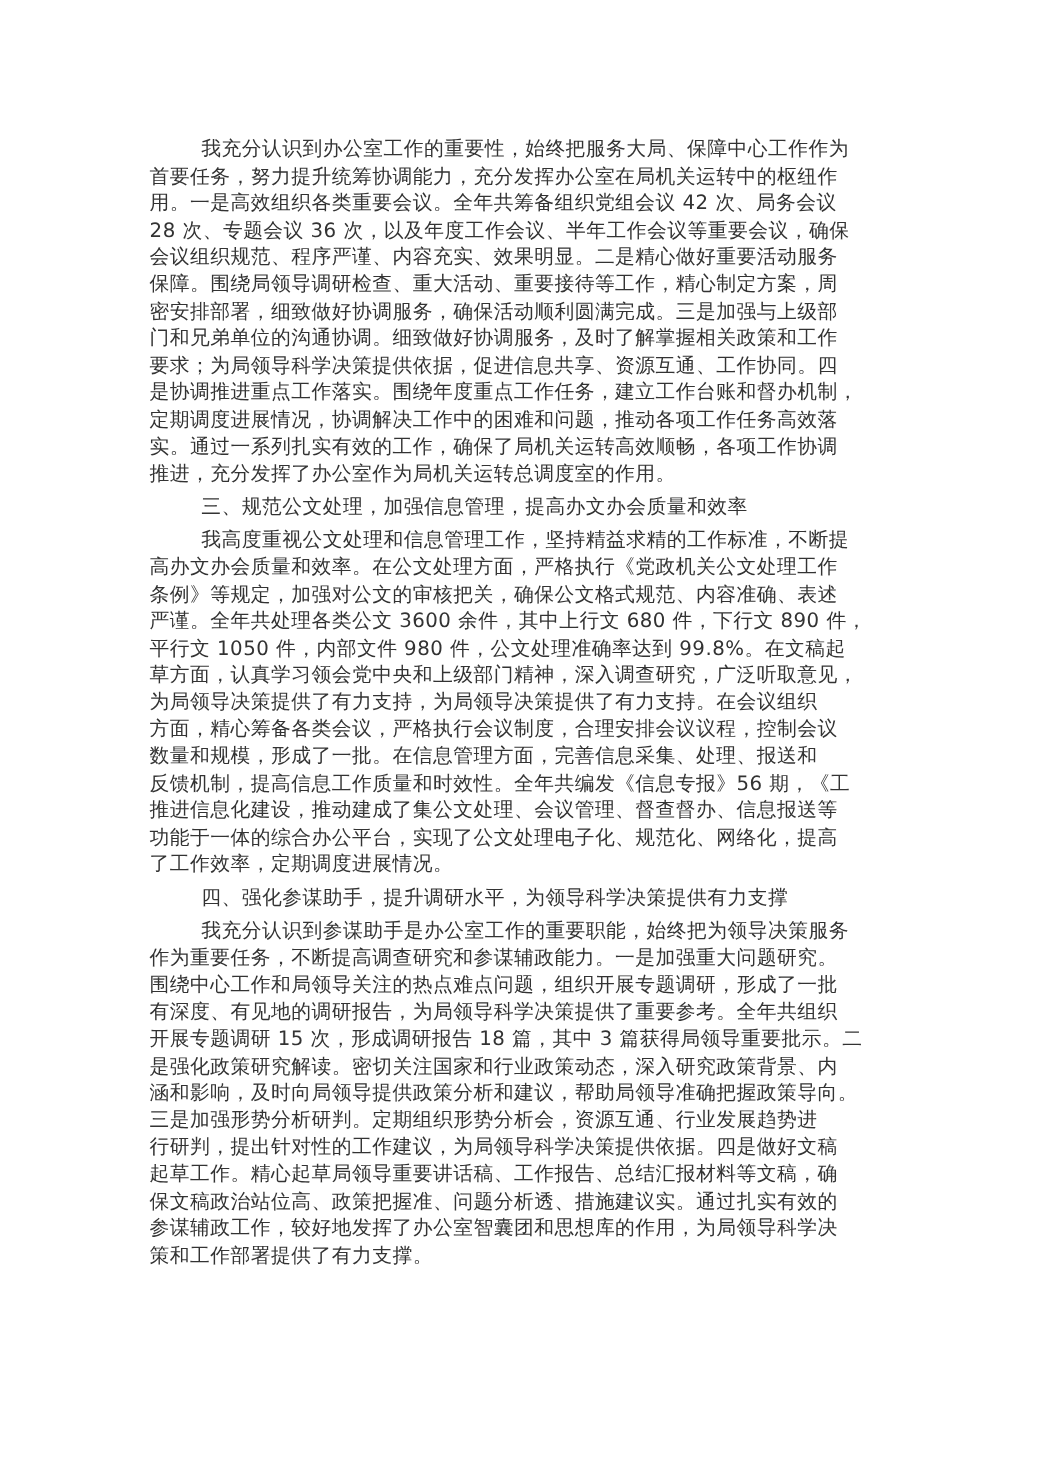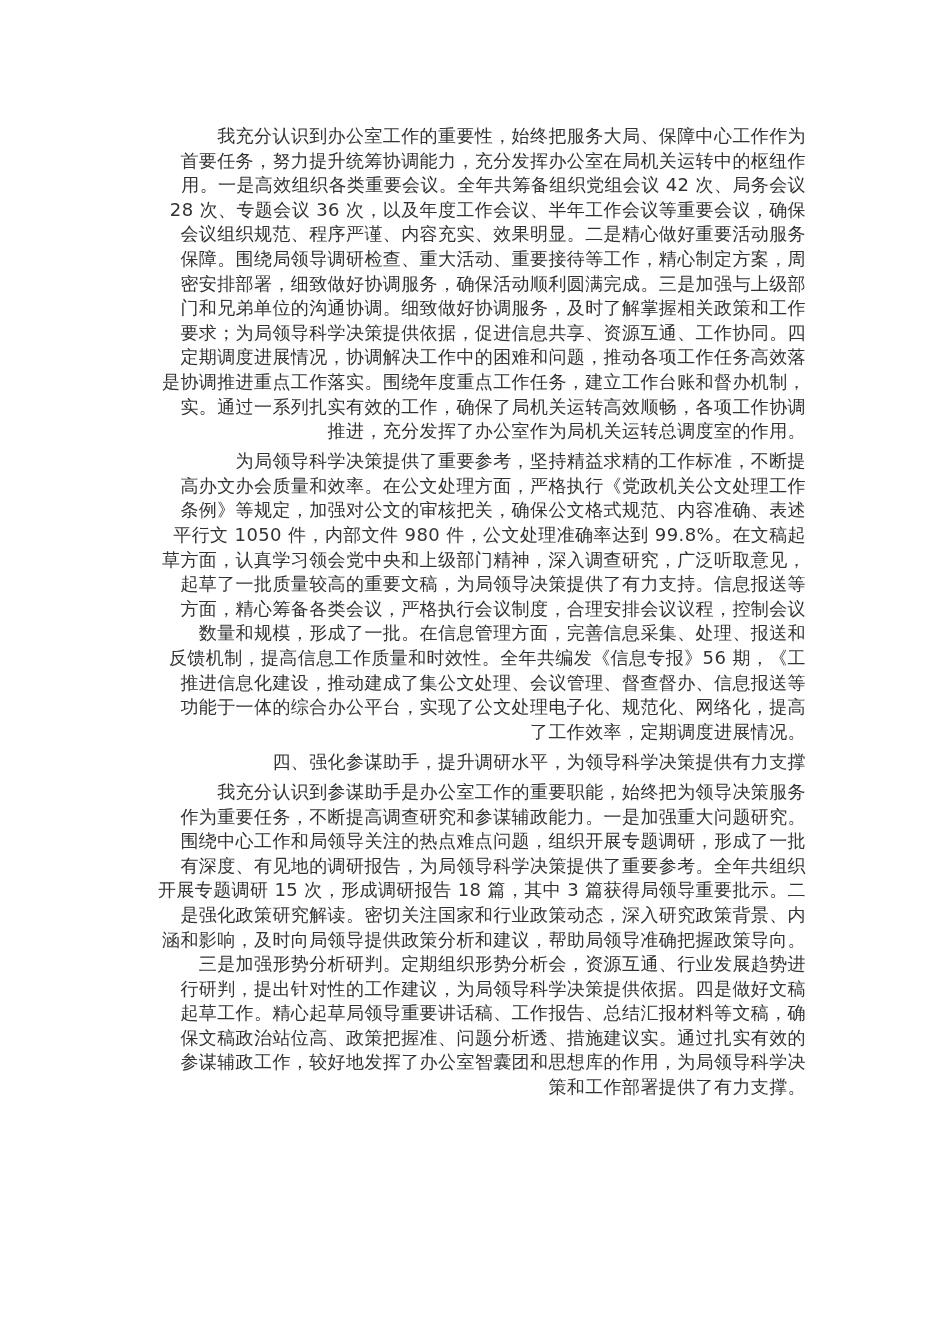--- a/index.html
+++ b/index.html
@@ -13,55 +13,58 @@
     font-size: 18px;
     color: #333333;
   }
   .para { margin: 0 0 5.5px 0; }
   .line {
     display: block;
     height: 24.6px;
     line-height: 24.6px;
     white-space: nowrap;
     letter-spacing: 0.4px;
-    text-align: right;
   }
   .line.indent { padding-left: 47px; }
   .heading { margin: 0 0 5.5px 0; }
   .heading .line { padding-left: 47px; }
 </style>
 </head>
 <body>
 
 <div class="page">
 
   <div class="para">
     <span class="line indent">我充分认识到办公室工作的重要性，始终把服务大局、保障中心工作作为</span>
     <span class="line">首要任务，努力提升统筹协调能力，充分发挥办公室在局机关运转中的枢纽作</span>
     <span class="line">用。一是高效组织各类重要会议。全年共筹备组织党组会议 42 次、局务会议</span>
     <span class="line">28 次、专题会议 36 次，以及年度工作会议、半年工作会议等重要会议，确保</span>
     <span class="line">会议组织规范、程序严谨、内容充实、效果明显。二是精心做好重要活动服务</span>
     <span class="line">保障。围绕局领导调研检查、重大活动、重要接待等工作，精心制定方案，周</span>
     <span class="line">密安排部署，细致做好协调服务，确保活动顺利圆满完成。三是加强与上级部</span>
     <span class="line">门和兄弟单位的沟通协调。细致做好协调服务，及时了解掌握相关政策和工作</span>
     <span class="line">要求；为局领导科学决策提供依据，促进信息共享、资源互通、工作协同。四</span>
+    <span class="line">是协调推进重点工作落实。围绕年度重点工作任务，建立工作台账和督办机制，</span>
     <span class="line">定期调度进展情况，协调解决工作中的困难和问题，推动各项工作任务高效落</span>
-    <span class="line">是协调推进重点工作落实。围绕年度重点工作任务，建立工作台账和督办机制，</span>
     <span class="line">实。通过一系列扎实有效的工作，确保了局机关运转高效顺畅，各项工作协调</span>
     <span class="line">推进，充分发挥了办公室作为局机关运转总调度室的作用。</span>
   </div>
 
+  <div class="heading">
+    <span class="line">三、规范公文处理，加强信息管理，提高办文办会质量和效率</span>
+  </div>
 
   <div class="para">
-    <span class="line indent">为局领导科学决策提供了重要参考，坚持精益求精的工作标准，不断提</span>
+    <span class="line indent">我高度重视公文处理和信息管理工作，坚持精益求精的工作标准，不断提</span>
     <span class="line">高办文办会质量和效率。在公文处理方面，严格执行《党政机关公文处理工作</span>
     <span class="line">条例》等规定，加强对公文的审核把关，确保公文格式规范、内容准确、表述</span>
+    <span class="line">严谨。全年共处理各类公文 3600 余件，其中上行文 680 件，下行文 890 件，</span>
     <span class="line">平行文 1050 件，内部文件 980 件，公文处理准确率达到 99.8%。在文稿起</span>
     <span class="line">草方面，认真学习领会党中央和上级部门精神，深入调查研究，广泛听取意见，</span>
-    <span class="line">起草了一批质量较高的重要文稿，为局领导决策提供了有力支持。信息报送等</span>
+    <span class="line">为局领导决策提供了有力支持，为局领导决策提供了有力支持。在会议组织</span>
     <span class="line">方面，精心筹备各类会议，严格执行会议制度，合理安排会议议程，控制会议</span>
     <span class="line">数量和规模，形成了一批。在信息管理方面，完善信息采集、处理、报送和</span>
     <span class="line">反馈机制，提高信息工作质量和时效性。全年共编发《信息专报》56 期，《工</span>
     <span class="line">推进信息化建设，推动建成了集公文处理、会议管理、督查督办、信息报送等</span>
     <span class="line">功能于一体的综合办公平台，实现了公文处理电子化、规范化、网络化，提高</span>
     <span class="line">了工作效率，定期调度进展情况。</span>
   </div>
 
   <div class="heading">
     <span class="line">四、强化参谋助手，提升调研水平，为领导科学决策提供有力支撑</span>

